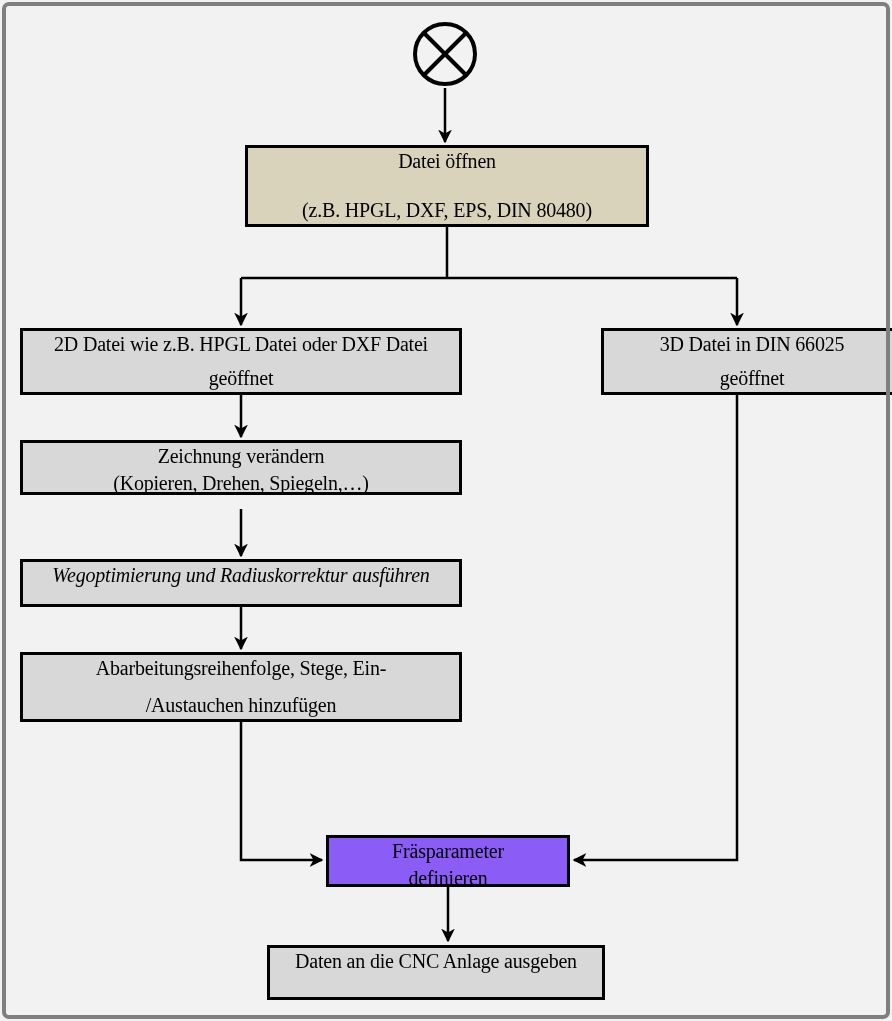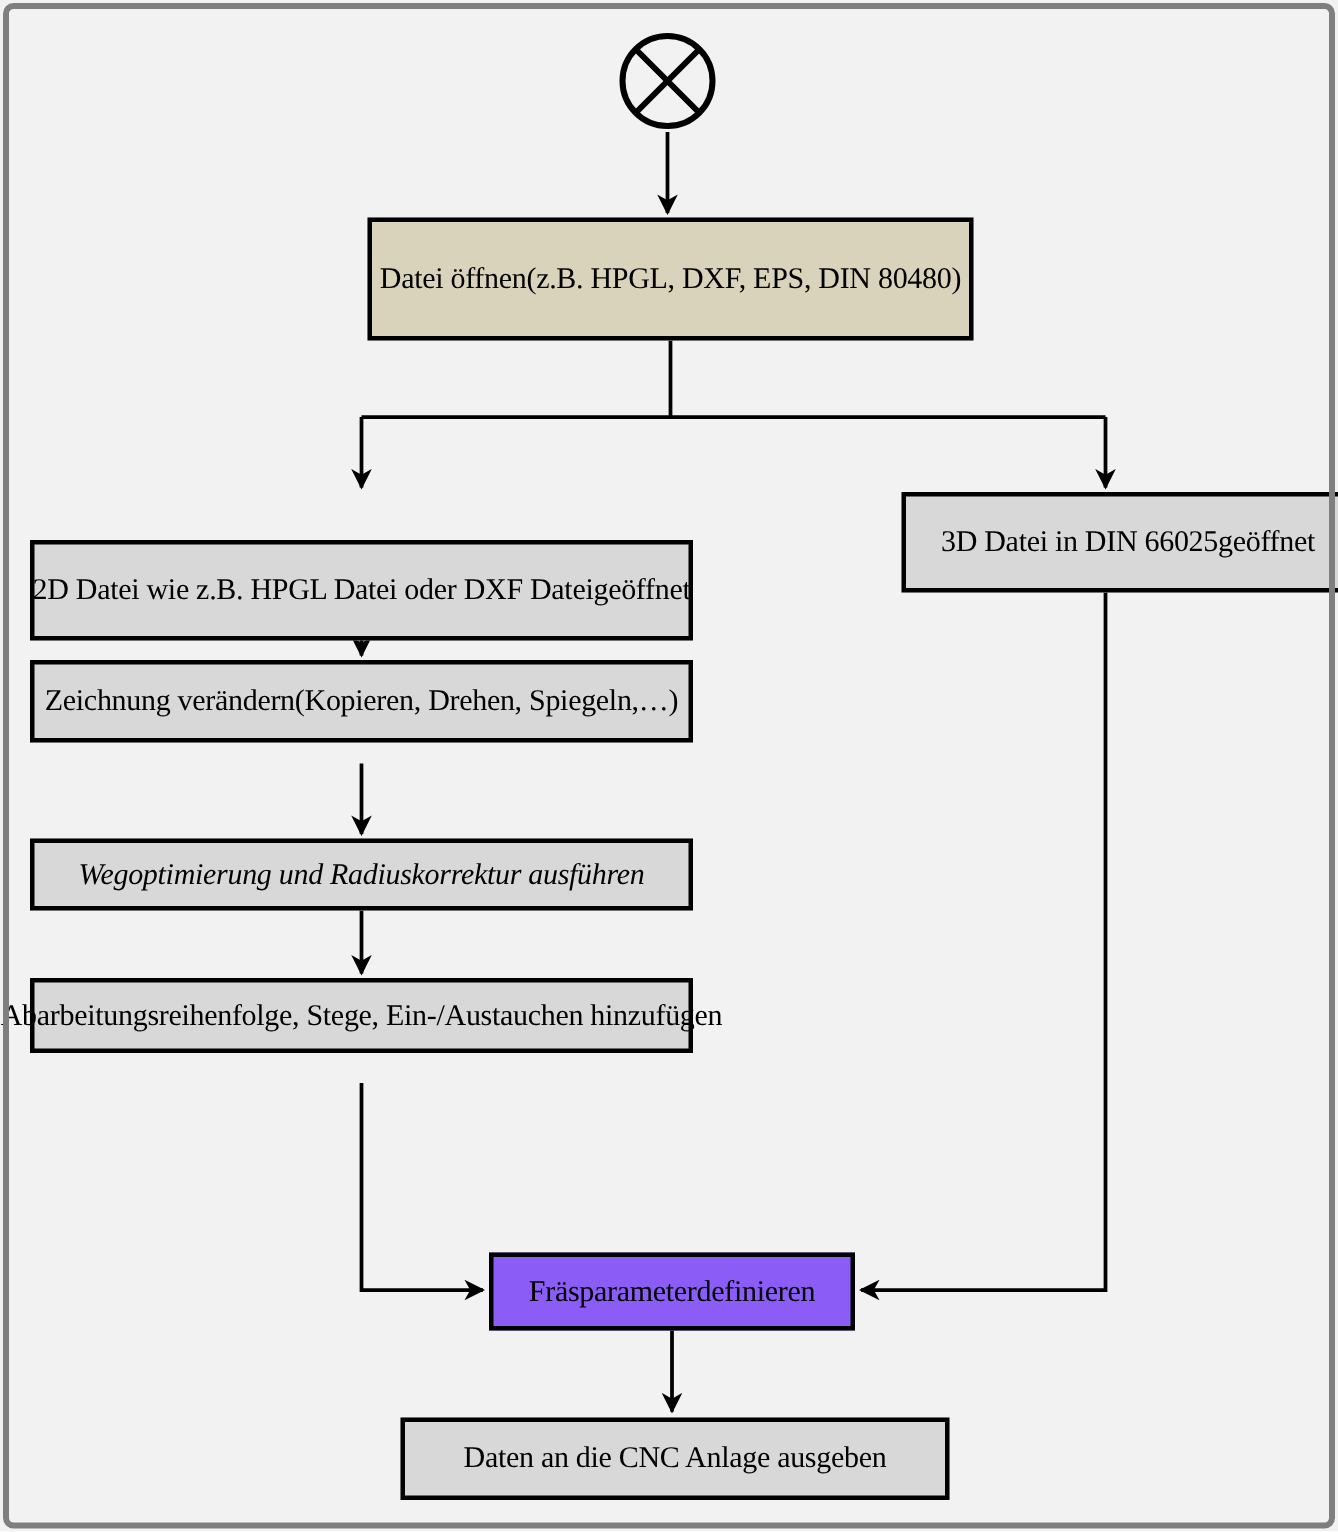--- a/index.html
+++ b/index.html
@@ -30,22 +30,23 @@
     position: absolute;
     left: 0;
     top: 0;
   }
   .node {
     position: absolute;
     box-sizing: border-box;
     border: 3.5px solid #000000;
     background: #d8d8d8;
     display: flex;
+    flex-direction: column;
     align-items: center;
-    justify-content: center;
+    justify-content: space-between;
     text-align: center;
     font-size: 20px;
     line-height: 1.33;
     letter-spacing: -0.2px;
   }
   .node span {
     white-space: nowrap;
   }
 </style>
 </head>
@@ -83,47 +84,47 @@
 
       <path d="M448,887 L448,941" marker-end="url(#arrow)"></path>
     </g>
   </svg>
 
   <div class="node" style="left: 245px; top: 145px; width: 404px; height: 82px; background: rgb(217, 211, 187);">
     <span>Datei öffnen</span>
     <span>(z.B. HPGL, DXF, EPS, DIN 80480)</span>
   </div>
 
-  <div class="node" style="left: 20px; top: 328px; width: 442px; height: 67px; background: rgb(216, 216, 216); margin-top: 32px;">
+  <div class="node" style="left: 20px; top: 328px; width: 442px; height: 67px; background: rgb(216, 216, 216);">
     <span>2D Datei wie z.B. HPGL Datei oder DXF Datei</span>
     <span>geöffnet</span>
   </div>
 
   <div class="node" style="left: 601px; top: 328px; width: 302px; height: 67px; background: rgb(216, 216, 216);">
     <span>3D Datei in DIN 66025</span>
     <span>geöffnet</span>
   </div>
 
   <div class="node" style="left: 20px; top: 440px; width: 442px; height: 55px; background: rgb(216, 216, 216);">
     <span>Zeichnung verändern</span>
     <span>(Kopieren, Drehen, Spiegeln,…)</span>
   </div>
 
   <div class="node" style="left: 20px; top: 559px; width: 442px; height: 48px; background: rgb(216, 216, 216); font-style: italic;">
     <span>Wegoptimierung und Radiuskorrektur ausführen</span>
   </div>
 
-  <div class="node" style="left: 20px; top: 652px; width: 442px; height: 50px; background: rgb(216, 216, 216);">
+  <div class="node" style="left: 20px; top: 652px; width: 442px; height: 70px; background: rgb(216, 216, 216);">
     <span>Abarbeitungsreihenfolge, Stege, Ein-</span>
     <span>/Austauchen hinzufügen</span>
   </div>
 
   <div class="node" style="left: 326px; top: 835px; width: 244px; height: 52px; background: #8b5cf6;">
     <span>Fräsparameter</span>
     <span>definieren</span>
   </div>
 
-  <div class="node" style="left: 267px; top: 945px; width: 366px; height: 55px; background: rgb(216, 216, 216);">
+  <div class="node" style="left: 267px; top: 945px; width: 338px; height: 55px; background: rgb(216, 216, 216);">
     <span>Daten an die CNC Anlage ausgeben</span>
   </div>
 
   <div class="frame"></div>
 </div>
 
 </body></html>

